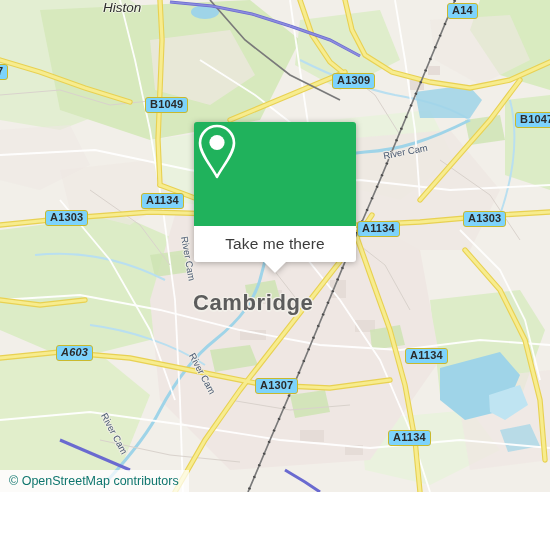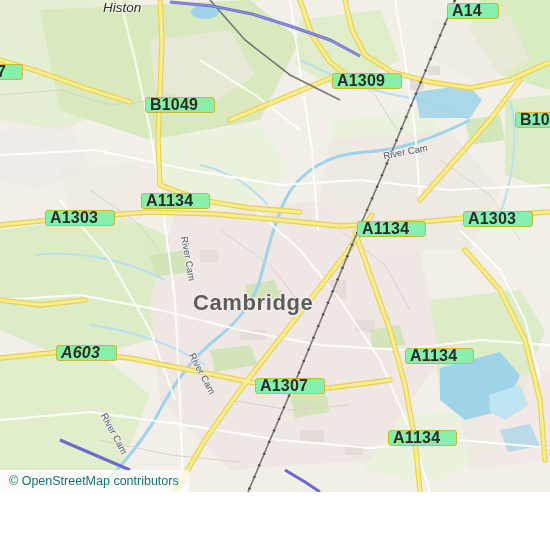--- a/index.html
+++ b/index.html
@@ -16,28 +16,28 @@
     position: absolute; left: 0; top: 0;
     width: 550px; height: 492px;
     background: #f2efe9;
     overflow: hidden;
   }
   #map svg { position: absolute; left: 0; top: 0; }
 
   
   .shield {
     position: absolute;
-    background: #86efac;
+    background: #7dd3fc;
     border: 1.6px solid #c9b92c;
     border-radius: 3px;
     color: #2b2b2b;
-    font-size: 16px;
+    font-size: 11px;
     font-weight: bold;
     letter-spacing: .2px;
-    padding: 1px 16px 2px 4px;
+    padding: 1px 4px 2px 4px;
     line-height: 11px;
     white-space: nowrap;
     font-family: "Liberation Sans", sans-serif;
   }
 
   
   .place-city {
     position: absolute;
     font-size: 22px;
     color: #5c5c5c;
@@ -338,17 +338,29 @@
     <div class="shield" style="left:463px; top:211px;">A1303</div>
     <div class="shield" style="left:357px; top:221px;">A1134</div>
     <div class="shield" style="left:56px; top:345px;font-style:italic;">A603</div>
     <div class="shield" style="left:405px; top:348px;">A1134</div>
     <div class="shield" style="left:255px; top:378px;">A1307</div>
     <div class="shield" style="left:388px; top:430px;">A1134</div>
     <div class="shield" style="left:-8px; top:64px;">7</div>
 
     <div id="osm-attrib">© OpenStreetMap contributors</div>
 
+    <div id="popup">
+      <div id="popup-image">
+        <svg width="46" height="60" viewBox="0 0 46 60">
+          <path d="M23 4 C13.6 4 6 11.6 6 21 C6 32 18 45 23 55 C28 45 40 32 40 21 C40 11.6 32.4 4 23 4 Z" fill="none" stroke="#ffffff" stroke-width="2.6" stroke-linejoin="round"></path>
+          <circle cx="23" cy="20.5" r="7.6" fill="#ffffff"></circle>
+        </svg>
+      </div>
+      <div id="popup-footer">
+        <span id="popup-label">Take me there</span>
+        <div id="popup-tail"></div>
+      </div>
+    </div>
 
   </div>
 
 
 </div>
 
 </body></html>

